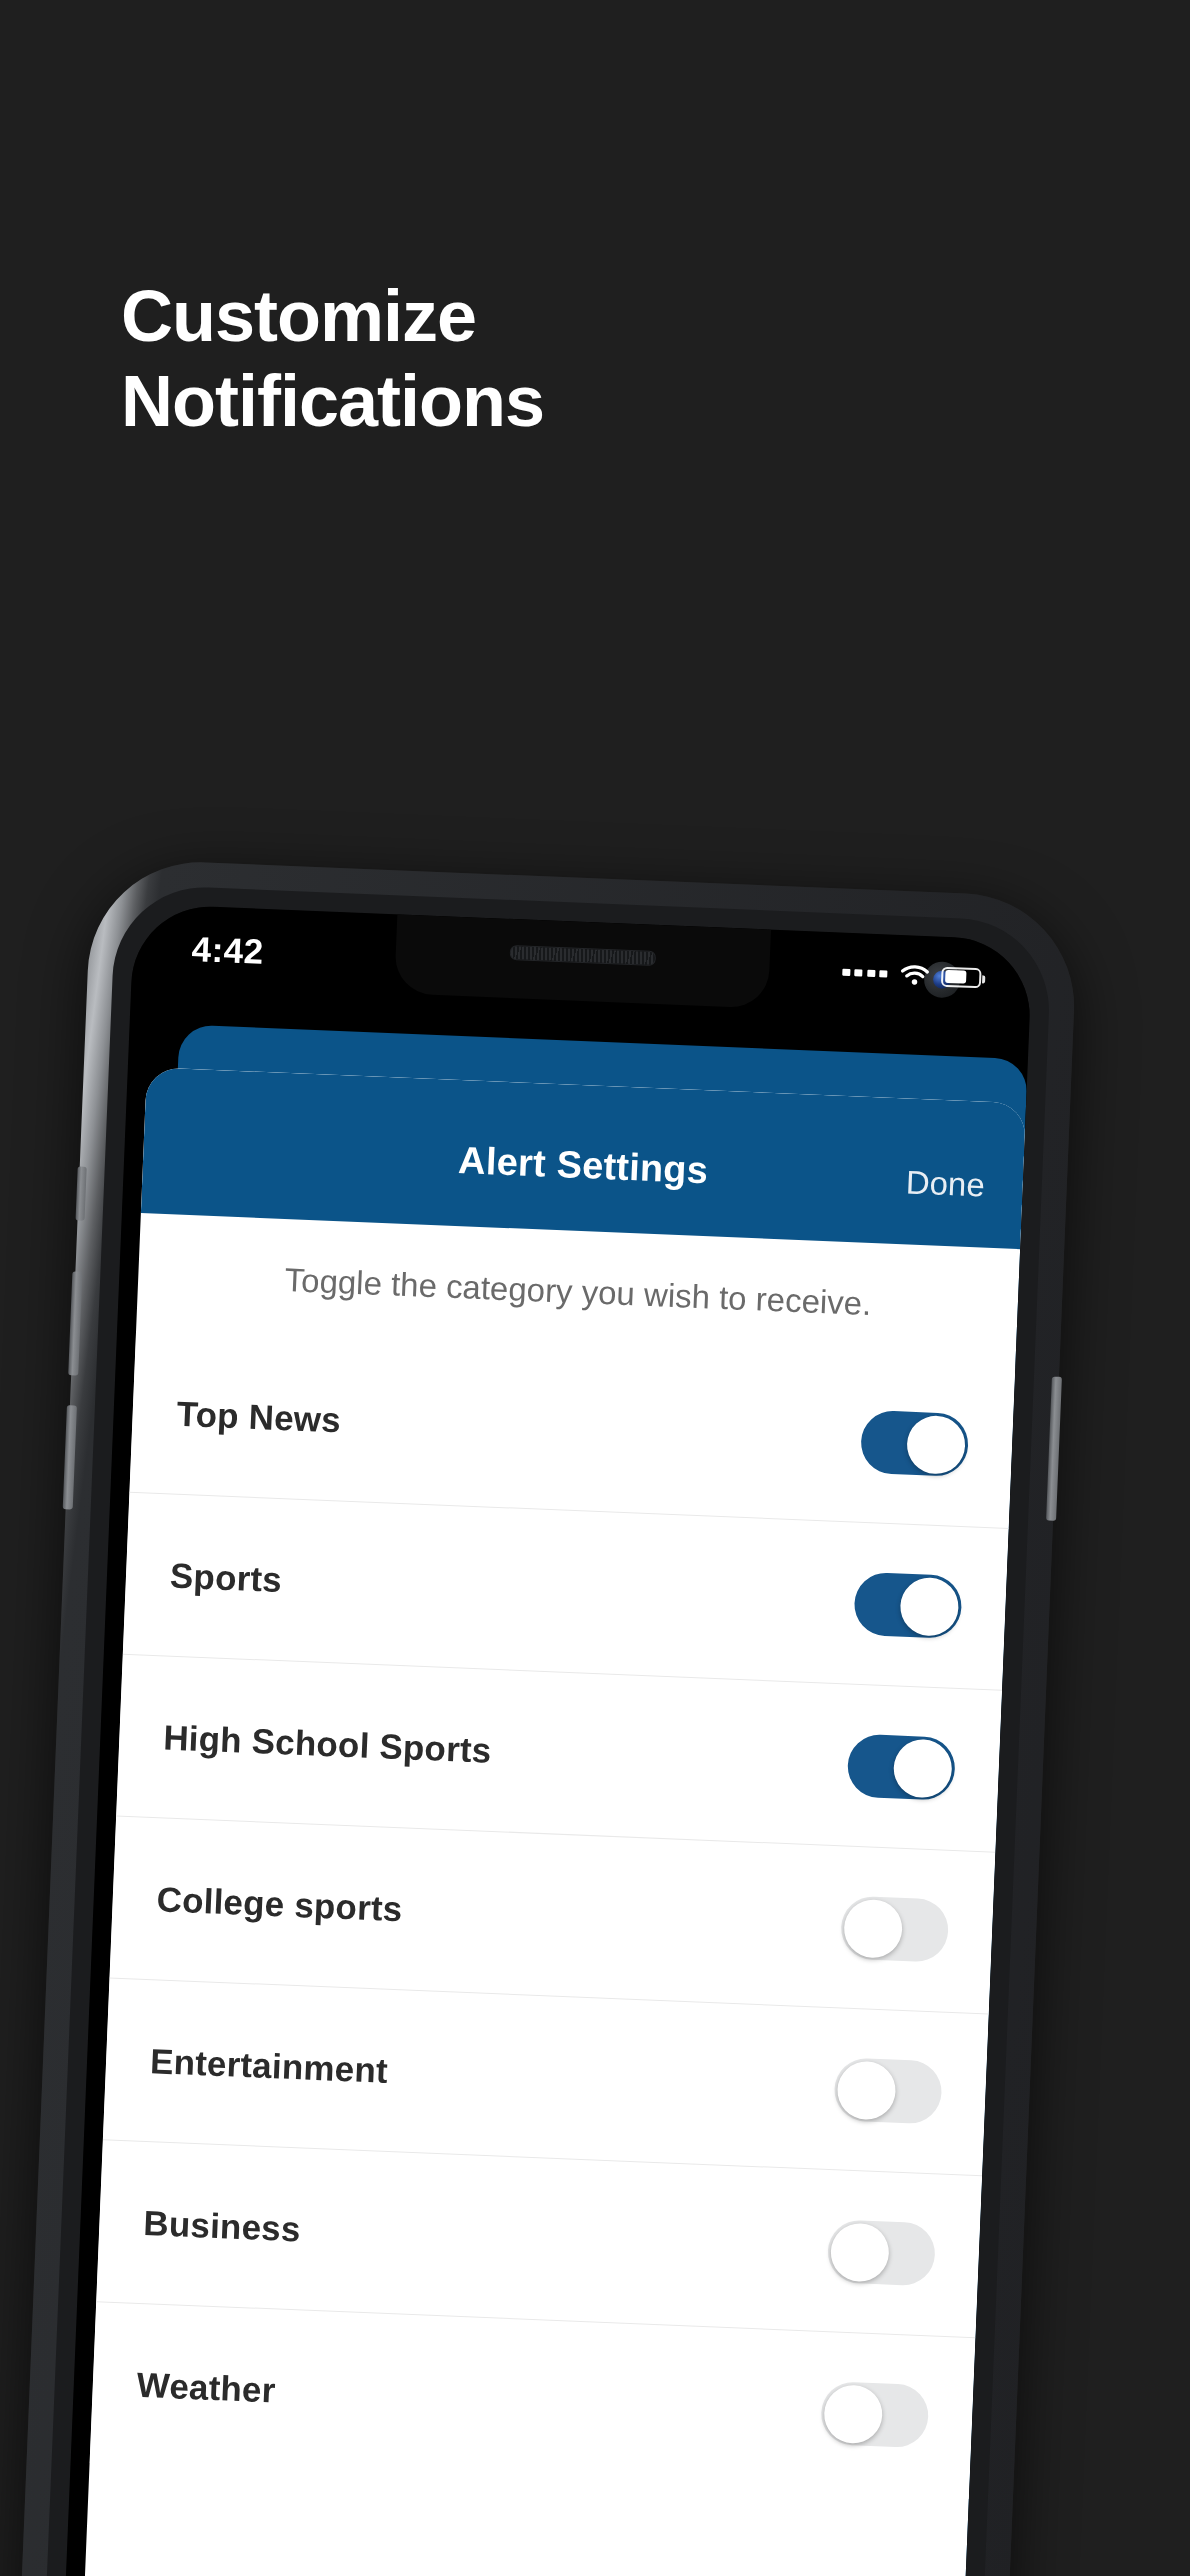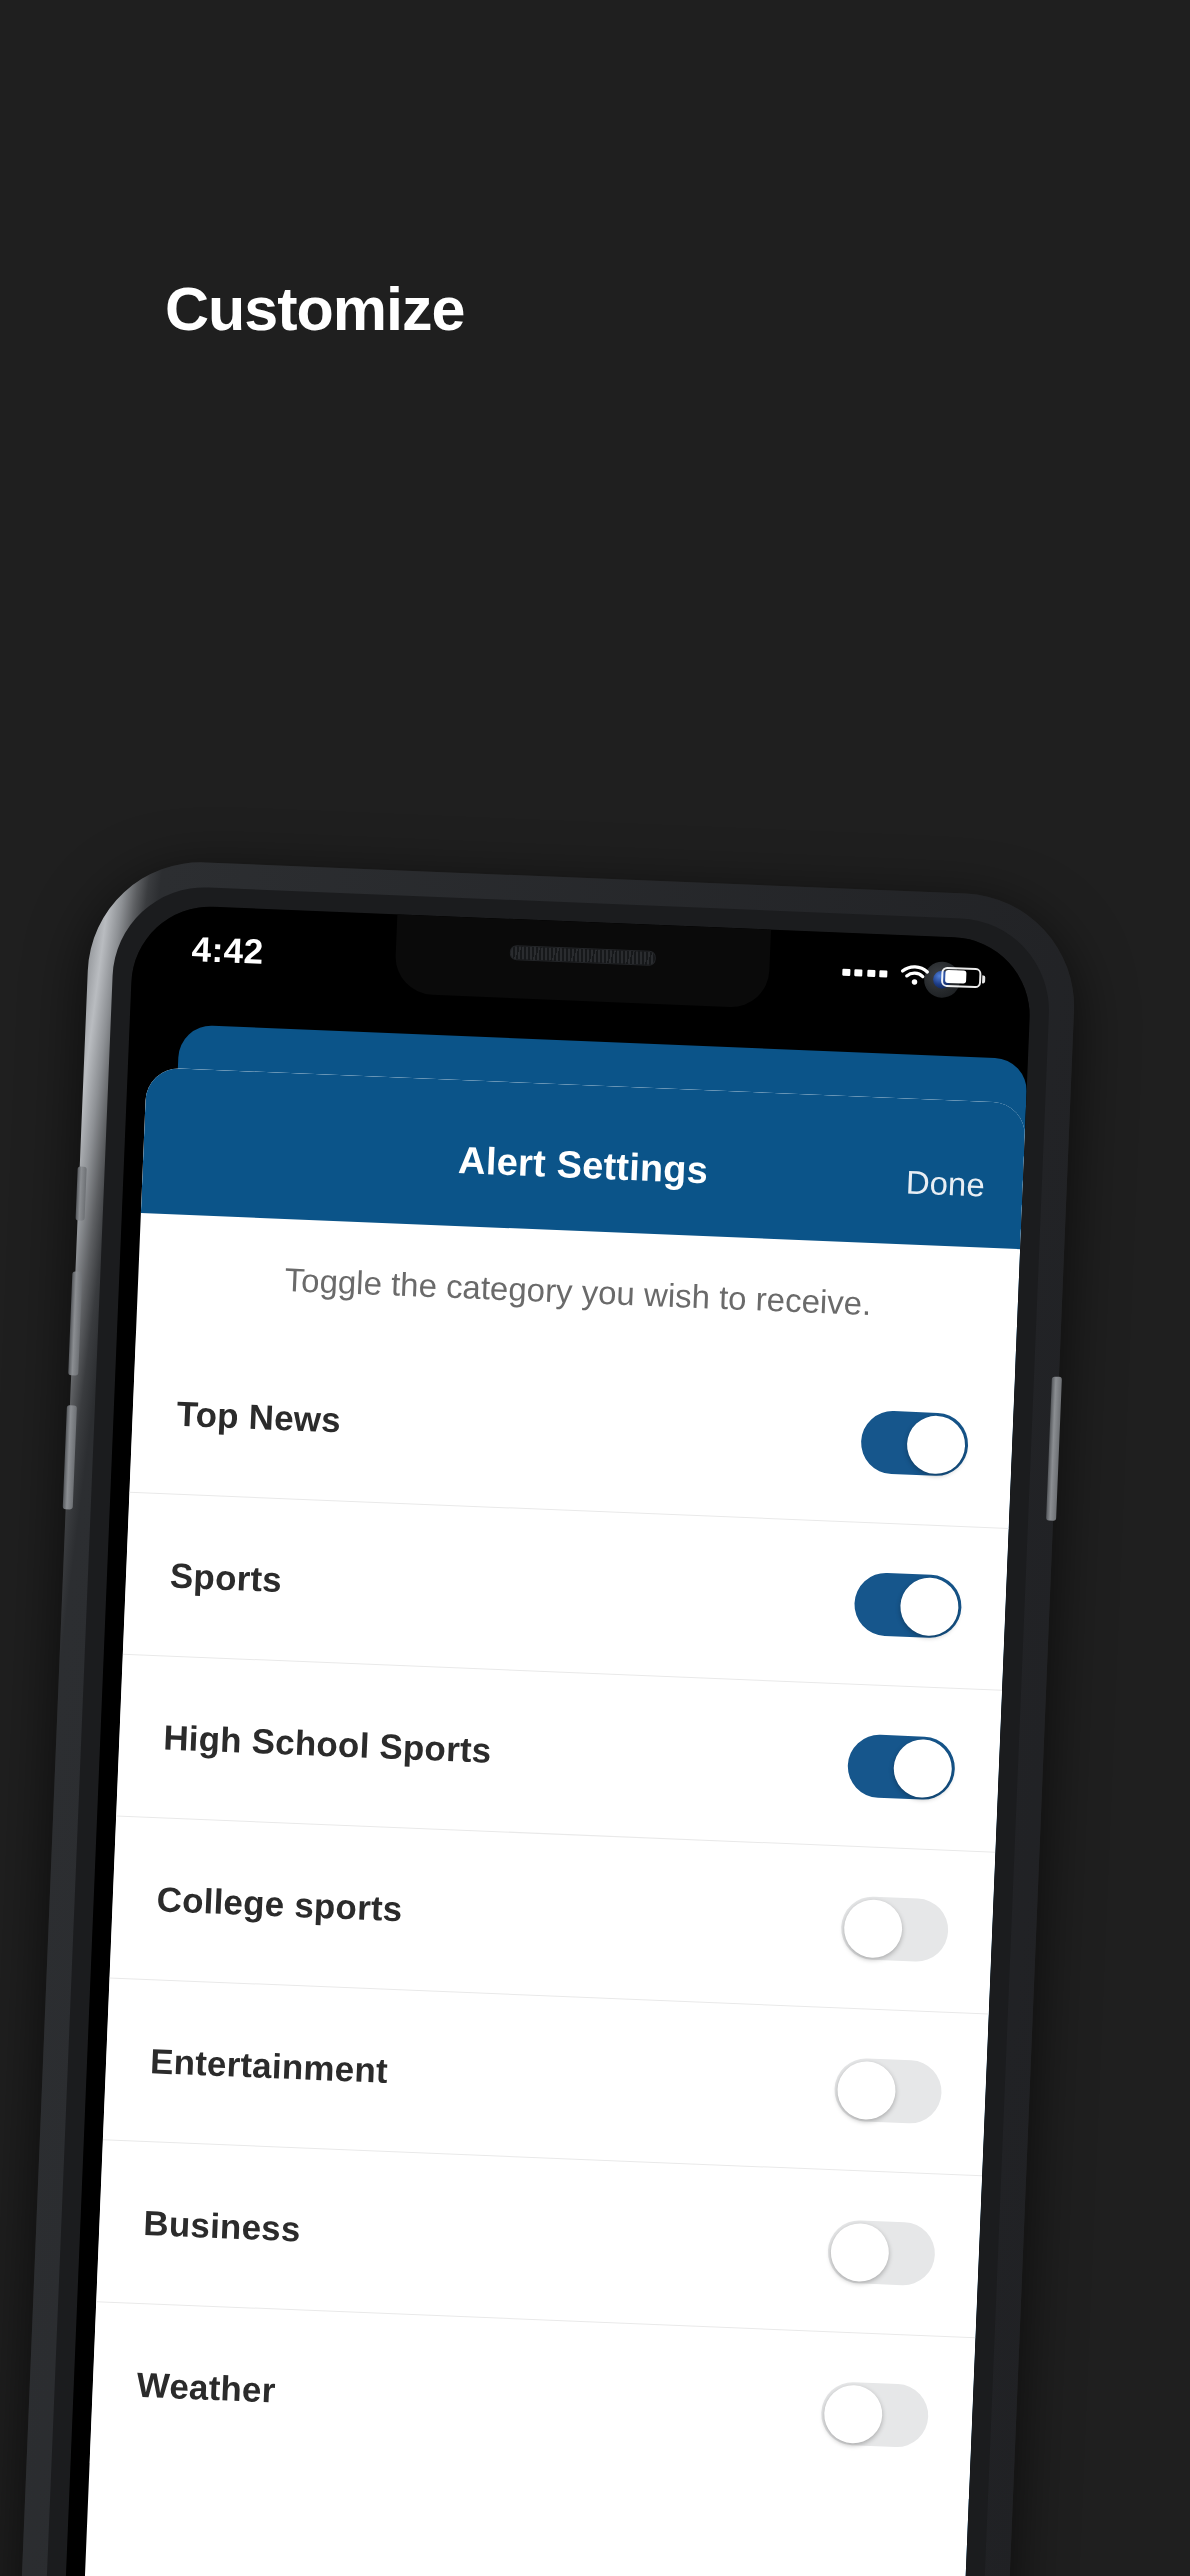--- a/index.html
+++ b/index.html
@@ -10,25 +10,24 @@
     overflow:hidden;position:relative;
   }
   #stage{position:absolute;inset:0;overflow:hidden;}
 
   
   .headline{
     position:absolute;
     left:121px; top:274px;
     width:863px;
     color:#ffffff;
-    font-size:61px;
+    font-size:72px;
     font-weight:bold;
     line-height:1.18;
     letter-spacing:-1px;
-    margin-left:44px;
   }
   .headline .ln{display:block;white-space:nowrap;}
 
   
   .phone-wrap{
     position:absolute;
     left:92px; top:878px;
     width:987px; height:1821px;
     transform:rotate(2.35deg);
     transform-origin:50% 0%;
@@ -160,20 +159,21 @@
   .switch.on .knob{right:2.9px;}
   .switch.off .knob{left:2.9px;}
 </style>
 </head>
 <body>
 
 <div id="stage">
 
   <div class="headline">
     <span class="ln">Customize</span>
+    <span class="ln">Notifications</span>
   </div>
 
   <div class="phone-wrap">
     <div class="phone-body"></div>
 
     <span class="btn-side btn-mute"></span>
     <span class="btn-side btn-volup"></span>
     <span class="btn-side btn-voldn"></span>
     <span class="btn-side btn-power"></span>
 

